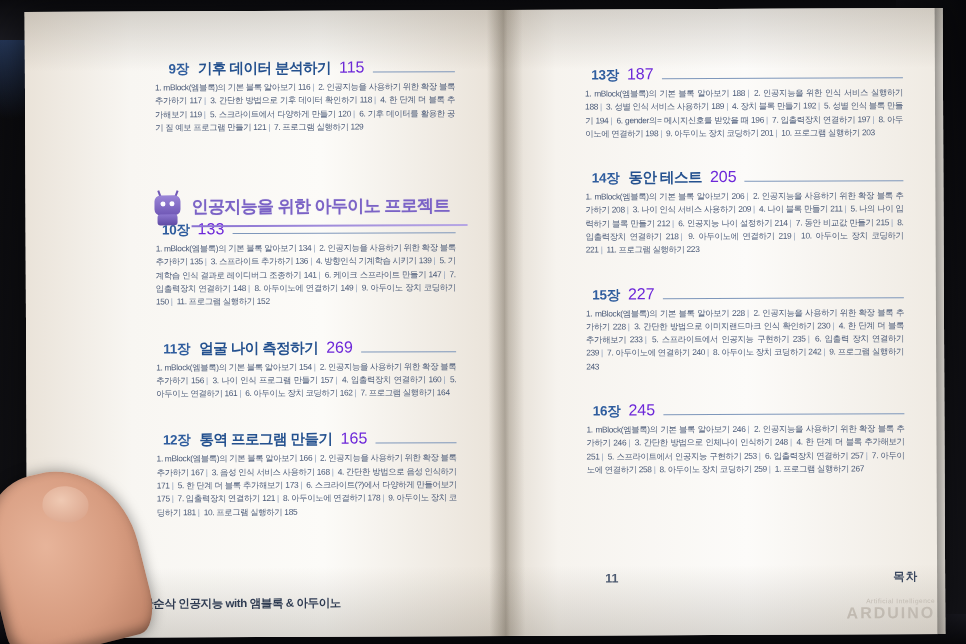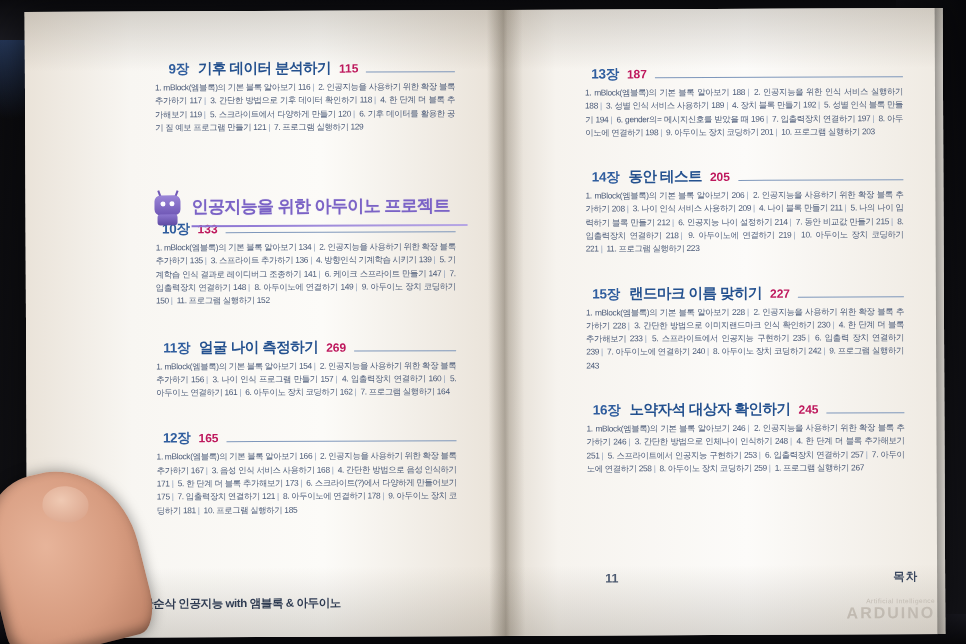--- a/index.html
+++ b/index.html
@@ -148,23 +148,23 @@
     letter-spacing: -0.3px;
   }
   .chap-title {
     font-size: 14.5px;
     font-weight: bold;
     color: #24518f;
     margin-left: 9px;
     letter-spacing: -0.5px;
   }
   .chap-page {
-    font-size: 12px;
-    font-weight: bold;
-    color: #be185d;
+    font-size: 16px;
+    font-weight: normal;
+    color: #6d28d9;
     margin-left: 8px;
   }
   .rule {
     flex: 1 1 auto;
     height: 1px;
     background: #7e97bb;
     margin-left: 8px;
     margin-bottom: 3px;
     min-width: 12px;
   }
@@ -393,20 +393,21 @@
           <span class="it">6. 아두이노 장치 코딩하기 162</span><span class="sep">|</span>
           <span class="it">7. 프로그램 실행하기 164</span>
         </div>
       </div>
 
       <div style="height:22px"></div>
 
       <div class="chapter">
         <div class="chap-head">
           <span class="chap-num">12장</span>
+          <span class="chap-title">통역 프로그램 만들기</span>
           <span class="chap-page">165</span>
           <span class="rule"></span>
         </div>
         <div class="sublist">
           <span class="it">1. mBlock(엠블록)의 기본 블록 알아보기 166</span><span class="sep">|</span>
           <span class="it">2. 인공지능을 사용하기 위한 확장 블록 추가하기 167</span><span class="sep">|</span>
           <span class="it">3. 음성 인식 서비스 사용하기 168</span><span class="sep">|</span>
           <span class="it">4. 간단한 방법으로 음성 인식하기 171</span><span class="sep">|</span>
           <span class="it">5. 한 단계 더 블록 추가해보기 173</span><span class="sep">|</span>
           <span class="it">6. 스크라이트(?)에서 다양하게 만들어보기 175</span><span class="sep">|</span>
@@ -476,21 +477,20 @@
           <span class="it">10. 아두이노 장치 코딩하기 221</span><span class="sep">|</span>
           <span class="it">11. 프로그램 실행하기 223</span>
         </div>
       </div>
 
       <div style="height:20px"></div>
 
       <div class="chapter">
         <div class="chap-head">
           <span class="chap-num">15장</span>
-          <span class="chap-title">랜드마크 이름 맞히기</span>
           <span class="chap-page">227</span>
           <span class="rule"></span>
         </div>
         <div class="sublist">
           <span class="it">1. mBlock(엠블록)의 기본 블록 알아보기 228</span><span class="sep">|</span>
           <span class="it">2. 인공지능을 사용하기 위한 확장 블록 추가하기 228</span><span class="sep">|</span>
           <span class="it">3. 간단한 방법으로 이미지랜드마크 인식 확인하기 230</span><span class="sep">|</span>
           <span class="it">4. 한 단계 더 블록 추가해보기 233</span><span class="sep">|</span>
           <span class="it">5. 스프라이트에서 인공지능 구현하기 235</span><span class="sep">|</span>
           <span class="it">6. 입출력 장치 연결하기 239</span><span class="sep">|</span>
@@ -498,21 +498,20 @@
           <span class="it">8. 아두이노 장치 코딩하기 242</span><span class="sep">|</span>
           <span class="it">9. 프로그램 실행하기 243</span>
         </div>
       </div>
 
       <div style="height:20px"></div>
 
       <div class="chapter">
         <div class="chap-head">
           <span class="chap-num">16장</span>
-          <span class="chap-title">노약자석 대상자 확인하기</span>
           <span class="chap-page">245</span>
           <span class="rule"></span>
         </div>
         <div class="sublist">
           <span class="it">1. mBlock(엠블록)의 기본 블록 알아보기 246</span><span class="sep">|</span>
           <span class="it">2. 인공지능을 사용하기 위한 확장 블록 추가하기 246</span><span class="sep">|</span>
           <span class="it">3. 간단한 방법으로 인체나이 인식하기 248</span><span class="sep">|</span>
           <span class="it">4. 한 단계 더 블록 추가해보기 251</span><span class="sep">|</span>
           <span class="it">5. 스프라이트에서 인공지능 구현하기 253</span><span class="sep">|</span>
           <span class="it">6. 입출력장치 연결하기 257</span><span class="sep">|</span>

